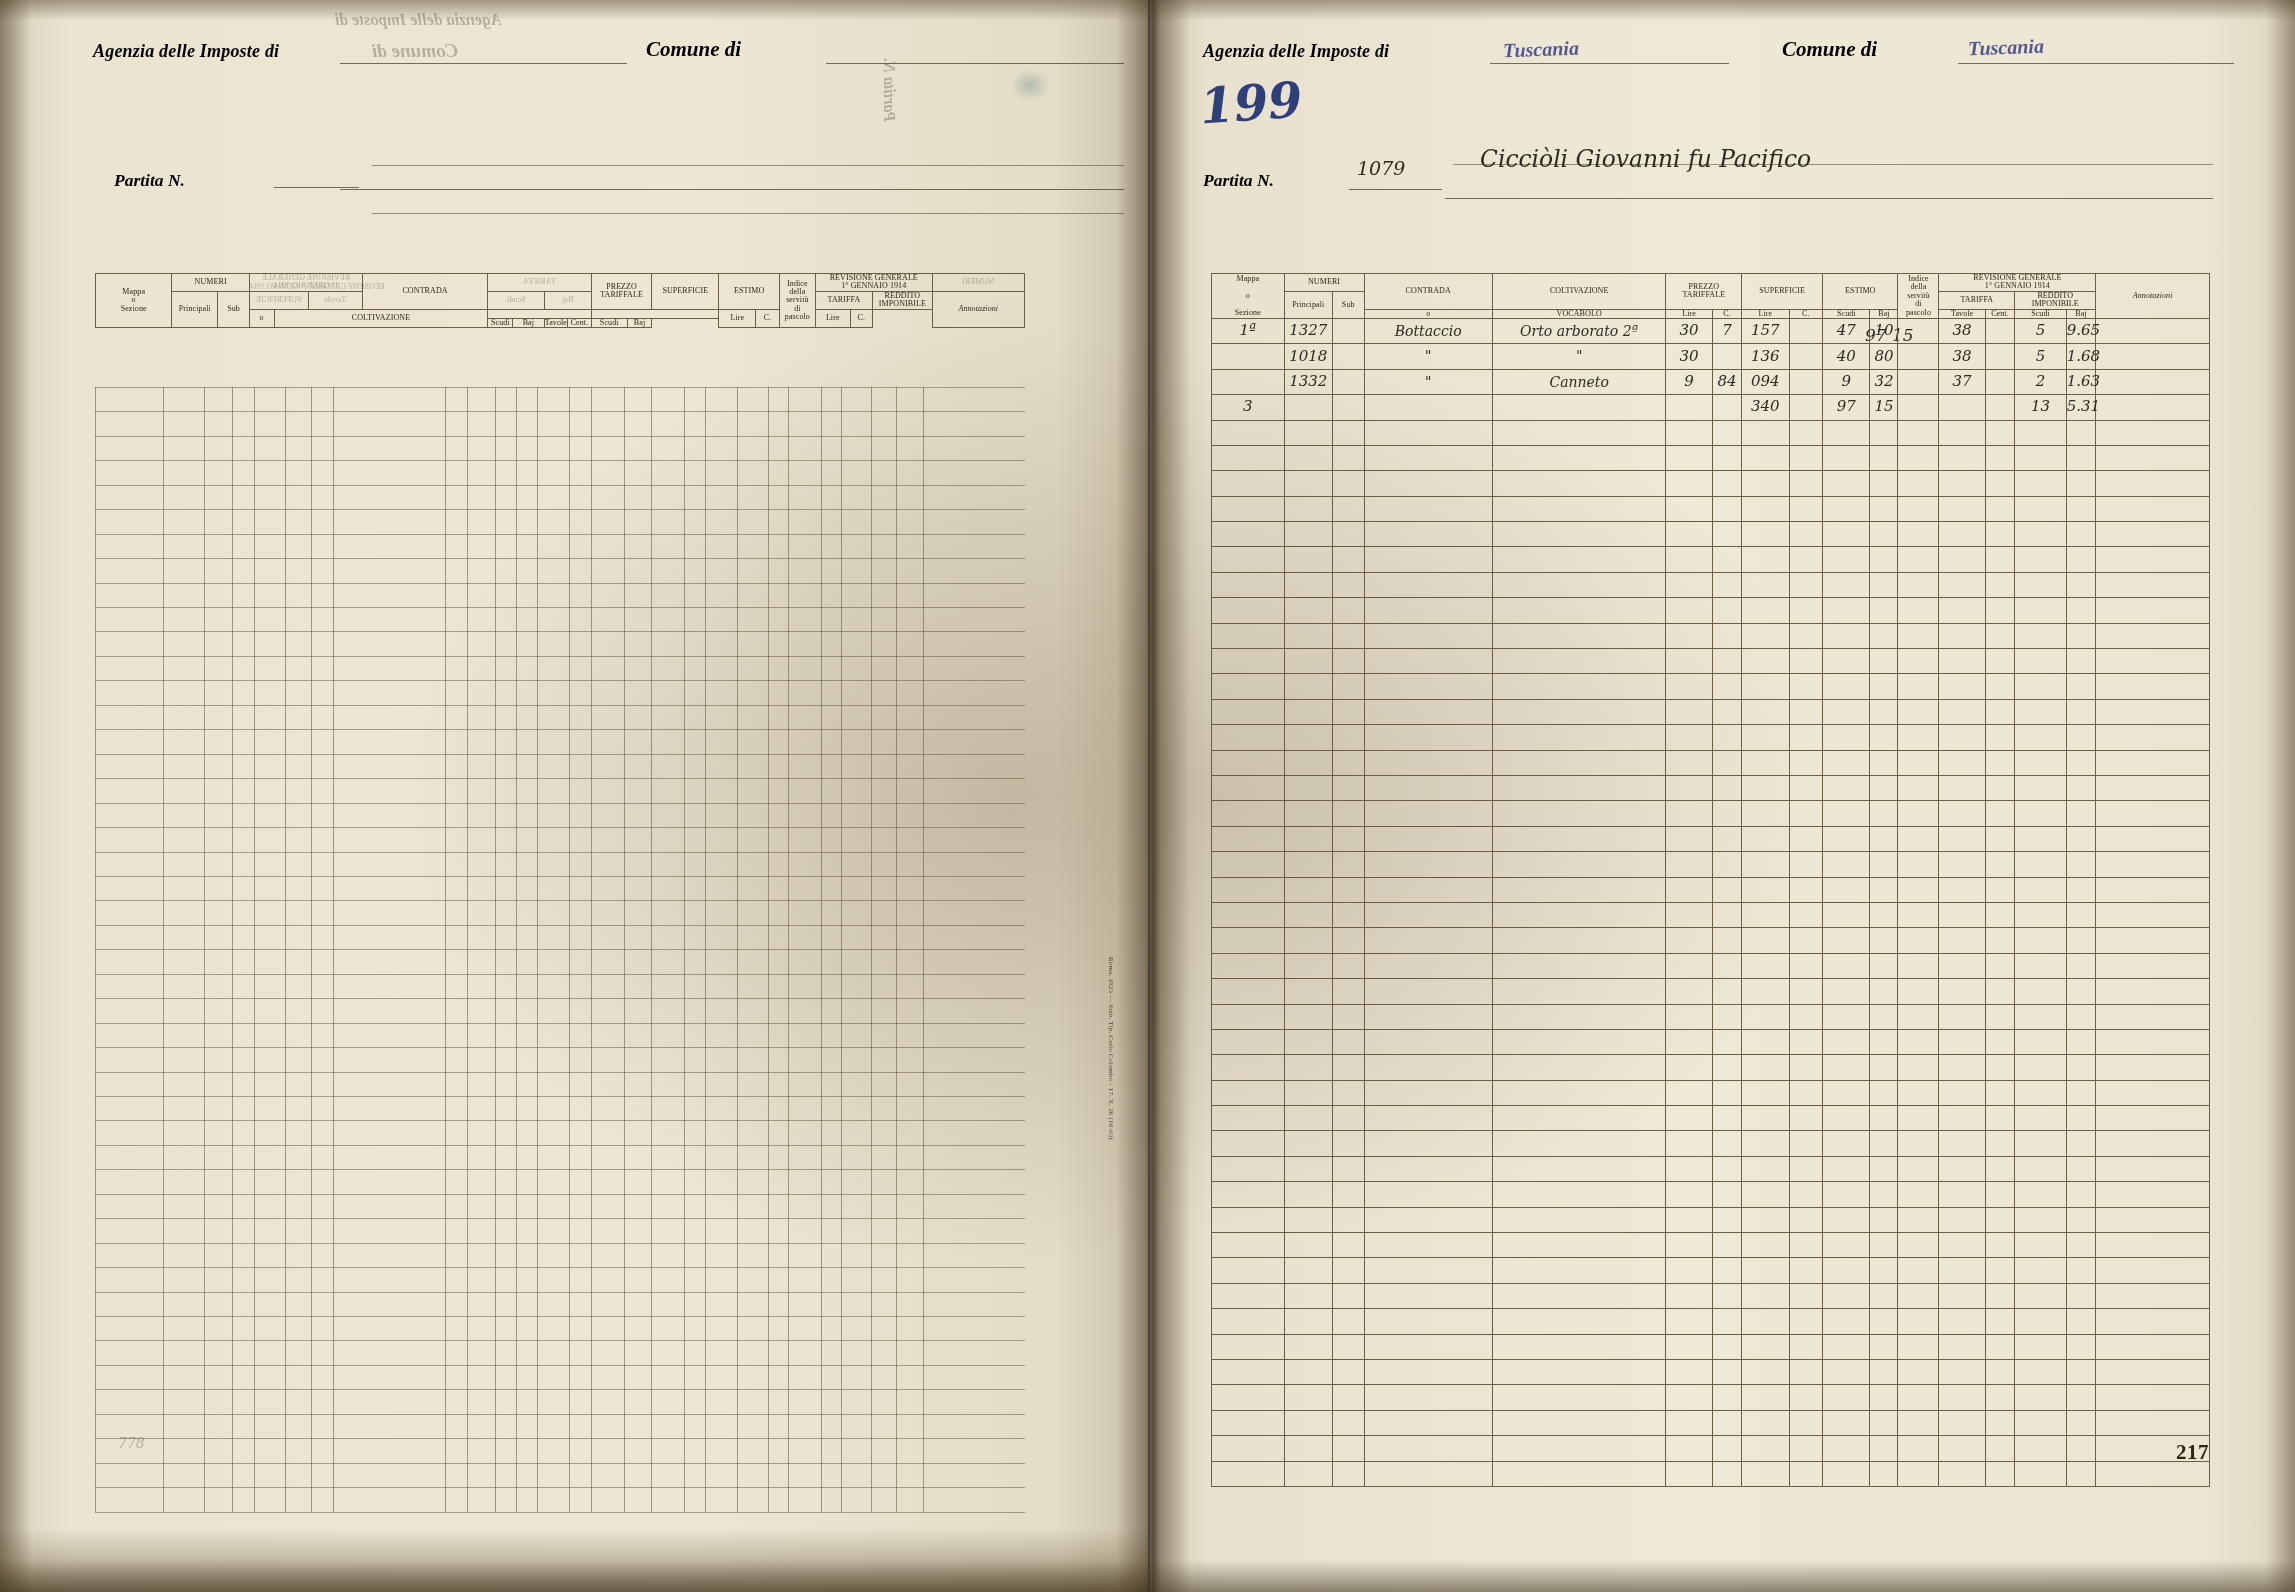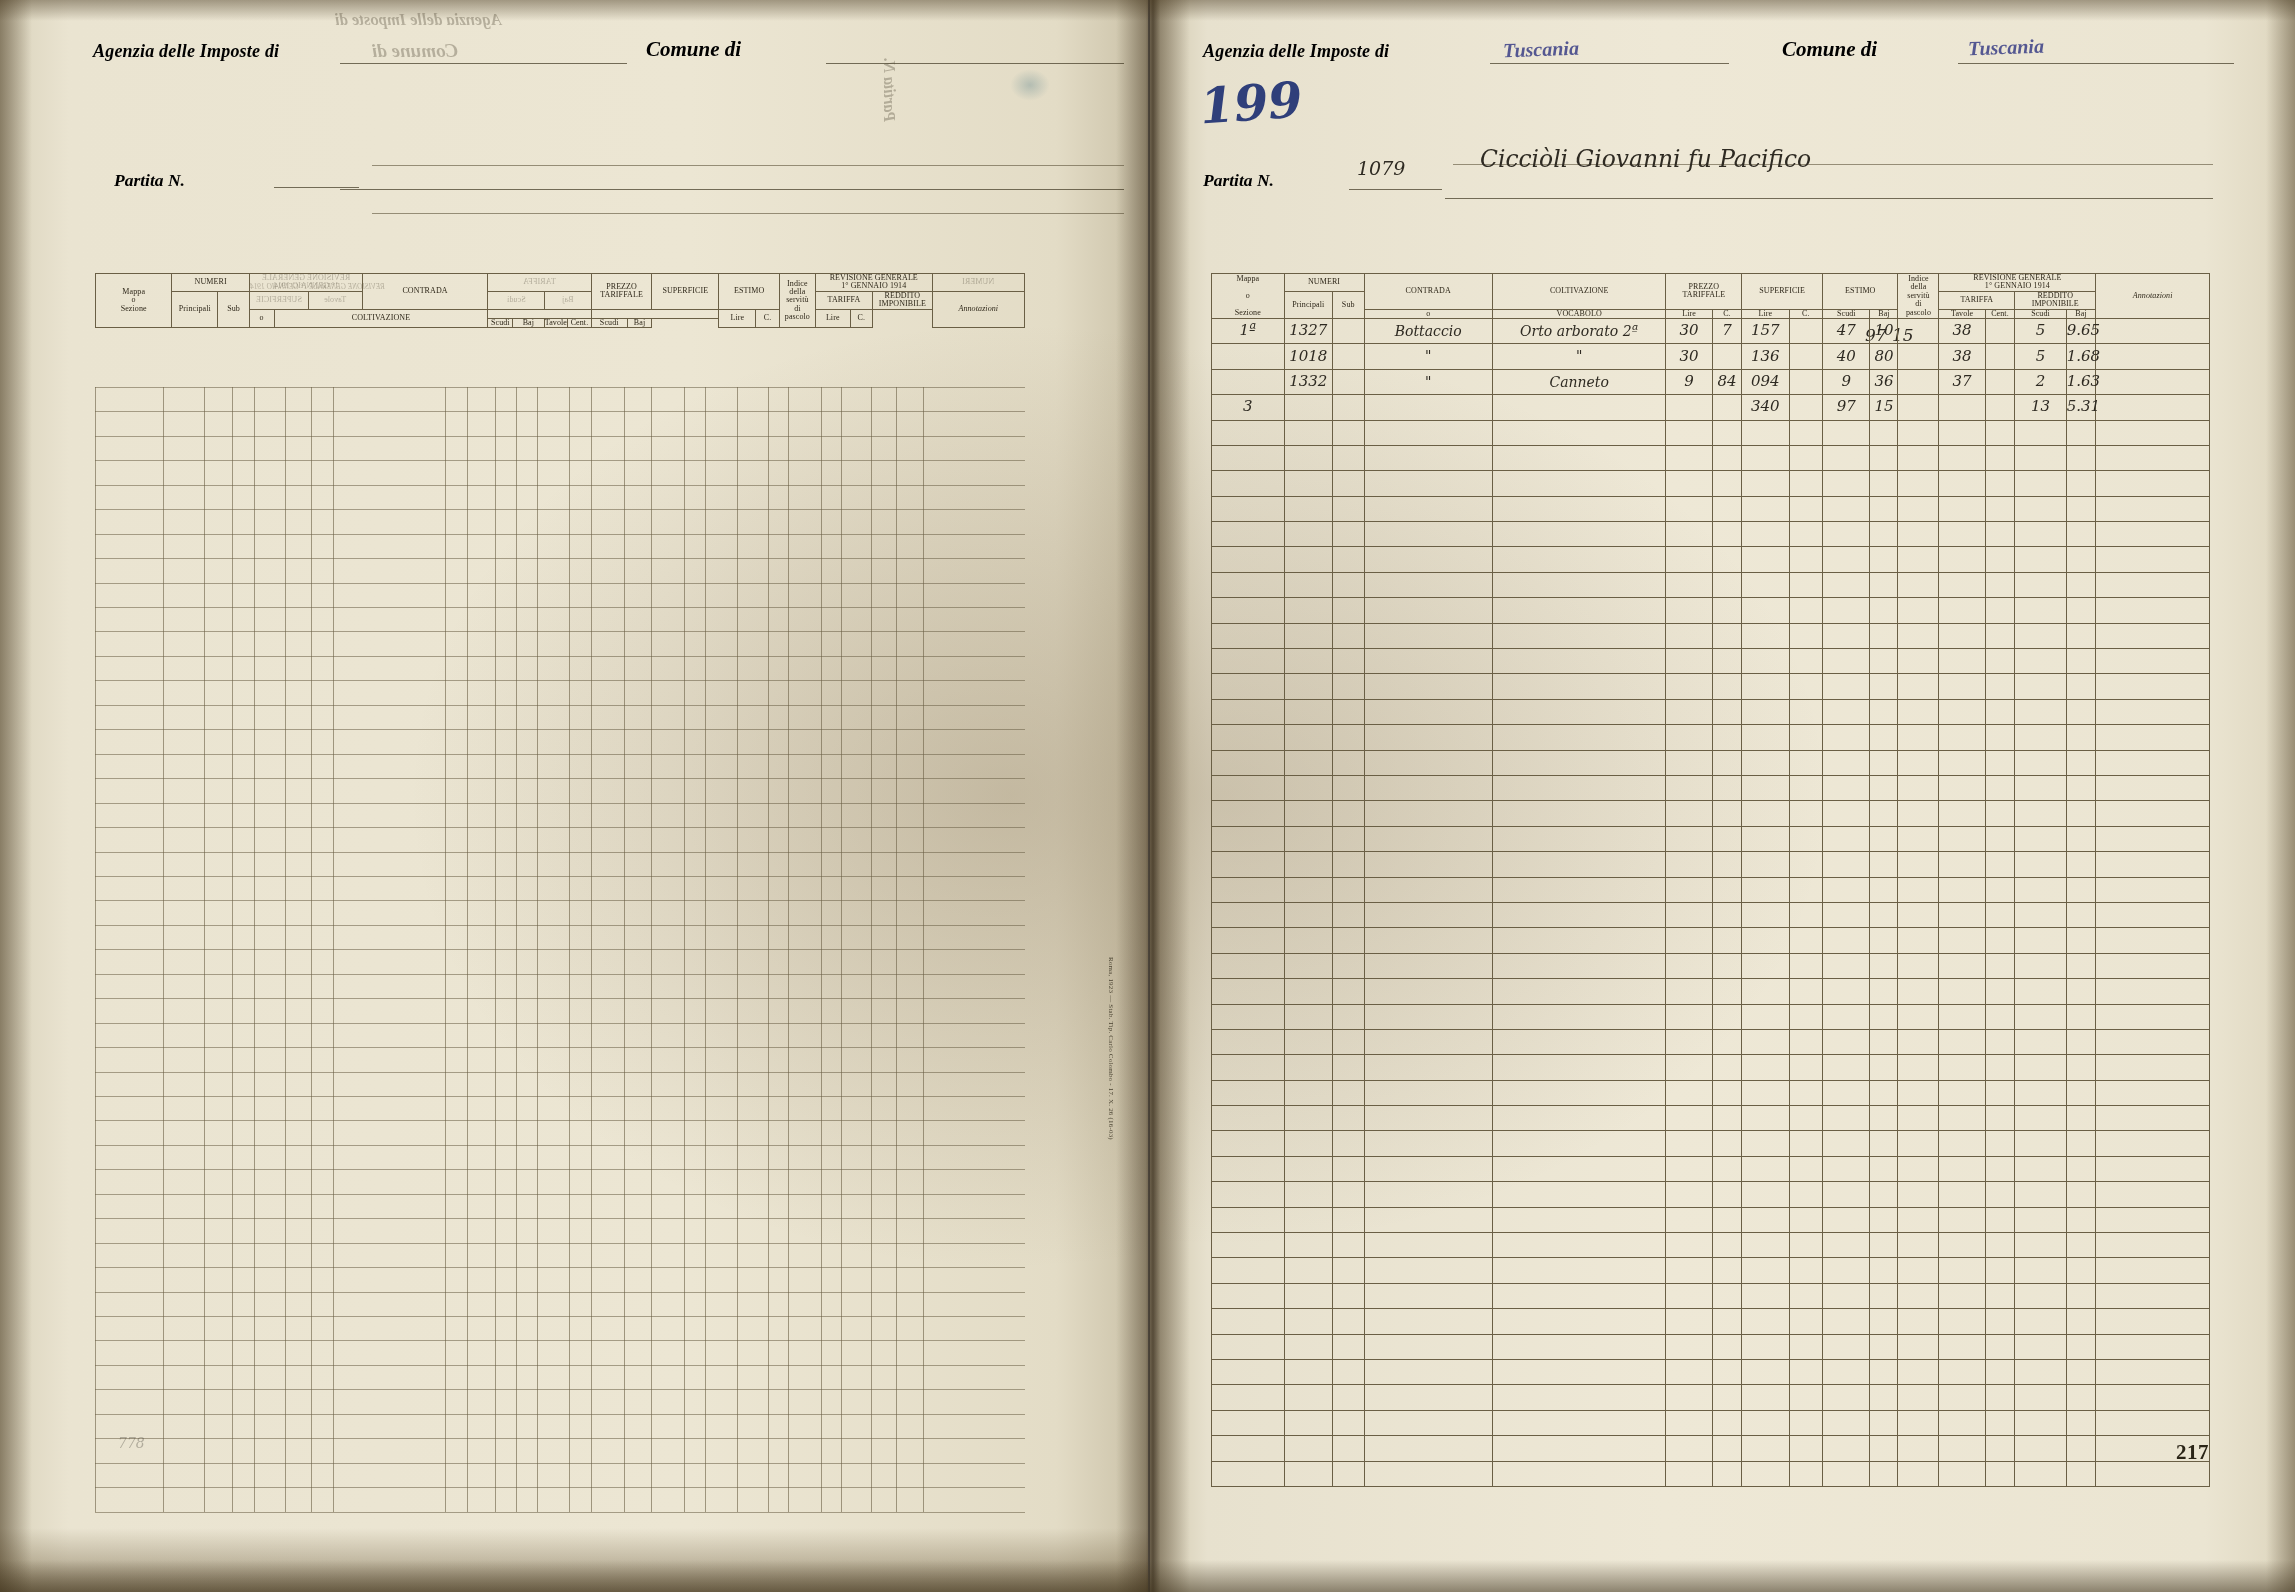--- a/index.html
+++ b/index.html
@@ -542,21 +542,21 @@
             <td class="body"></td>
             <td class="body"><span class="hw" style="font-family: &quot;DejaVu Serif&quot;, serif; font-style: italic; font-size: 15px; color: rgb(46, 42, 34);">1332</span></td>
             <td class="body"></td>
             <td class="body"><span class="hw" style="font-family: &quot;DejaVu Serif&quot;, serif; font-style: italic; font-size: 14px; color: rgb(46, 42, 34);">"</span></td>
             <td class="body"><span class="hw" style="font-family: &quot;DejaVu Serif&quot;, serif; font-style: italic; font-size: 14px; color: rgb(46, 42, 34);">Canneto</span></td>
             <td class="body"><span class="hw" style="font-family: &quot;DejaVu Serif&quot;, serif; font-style: italic; font-size: 15px; color: rgb(46, 42, 34);">9</span></td>
             <td class="body"><span class="hw" style="font-family: &quot;DejaVu Serif&quot;, serif; font-style: italic; font-size: 15px; color: rgb(46, 42, 34);">84</span></td>
             <td class="body"><span class="hw" style="font-family: &quot;DejaVu Serif&quot;, serif; font-style: italic; font-size: 15px; color: rgb(46, 42, 34);">094</span></td>
             <td class="body"></td>
             <td class="body"><span class="hw" style="font-family: &quot;DejaVu Serif&quot;, serif; font-style: italic; font-size: 15px; color: rgb(46, 42, 34);">9</span></td>
-            <td class="body"><span class="hw" style="font-family: &quot;DejaVu Serif&quot;, serif; font-style: italic; font-size: 15px; color: rgb(46, 42, 34);">36</span></td>
+            <td class="body"><span class="hw" style="font-family: &quot;DejaVu Serif&quot;, serif; font-style: italic; font-size: 15px; color: rgb(46, 42, 34);">32</span></td>
             <td class="body"></td>
             <td class="body"><span class="hw" style="font-family: &quot;DejaVu Serif&quot;, serif; font-style: italic; font-size: 15px; color: rgb(46, 42, 34);">37</span></td>
             <td class="body"></td>
             <td class="body"><span class="hw" style="font-family: &quot;DejaVu Serif&quot;, serif; font-style: italic; font-size: 15px; color: rgb(46, 42, 34);">2</span></td>
             <td class="body"><span class="hw" style="font-family: &quot;DejaVu Serif&quot;, serif; font-style: italic; font-size: 15px; color: rgb(46, 42, 34);">1.63</span></td>
             <td class="body"></td>
           </tr>
           <tr>
             <td class="body"><span class="hw" style="font-family: &quot;DejaVu Serif&quot;, serif; font-style: italic; font-size: 15px; color: rgb(46, 42, 34);">3</span></td>
             <td class="body"></td>

